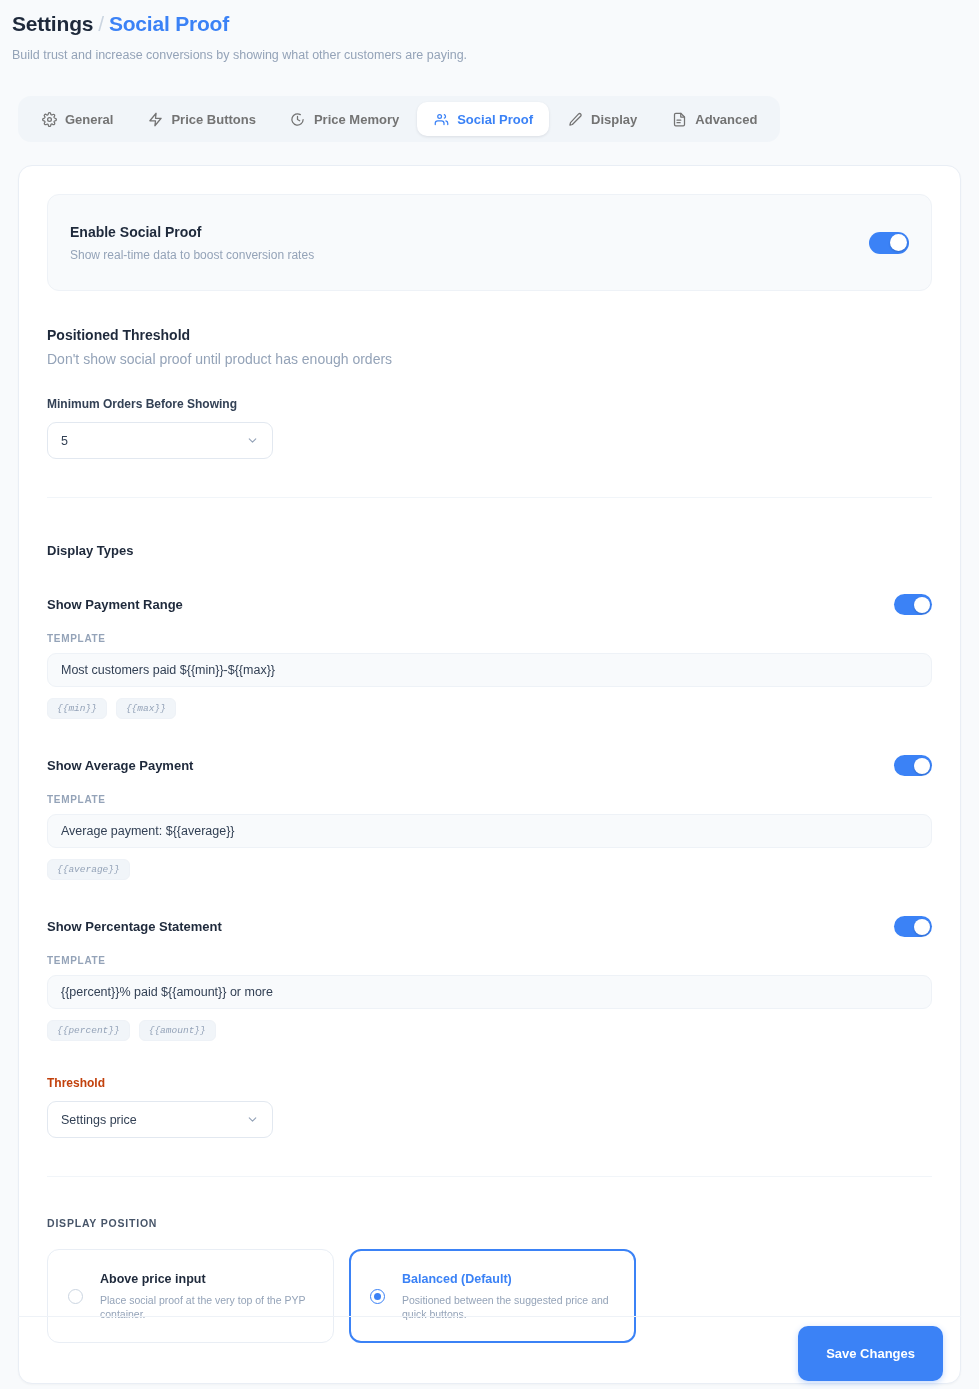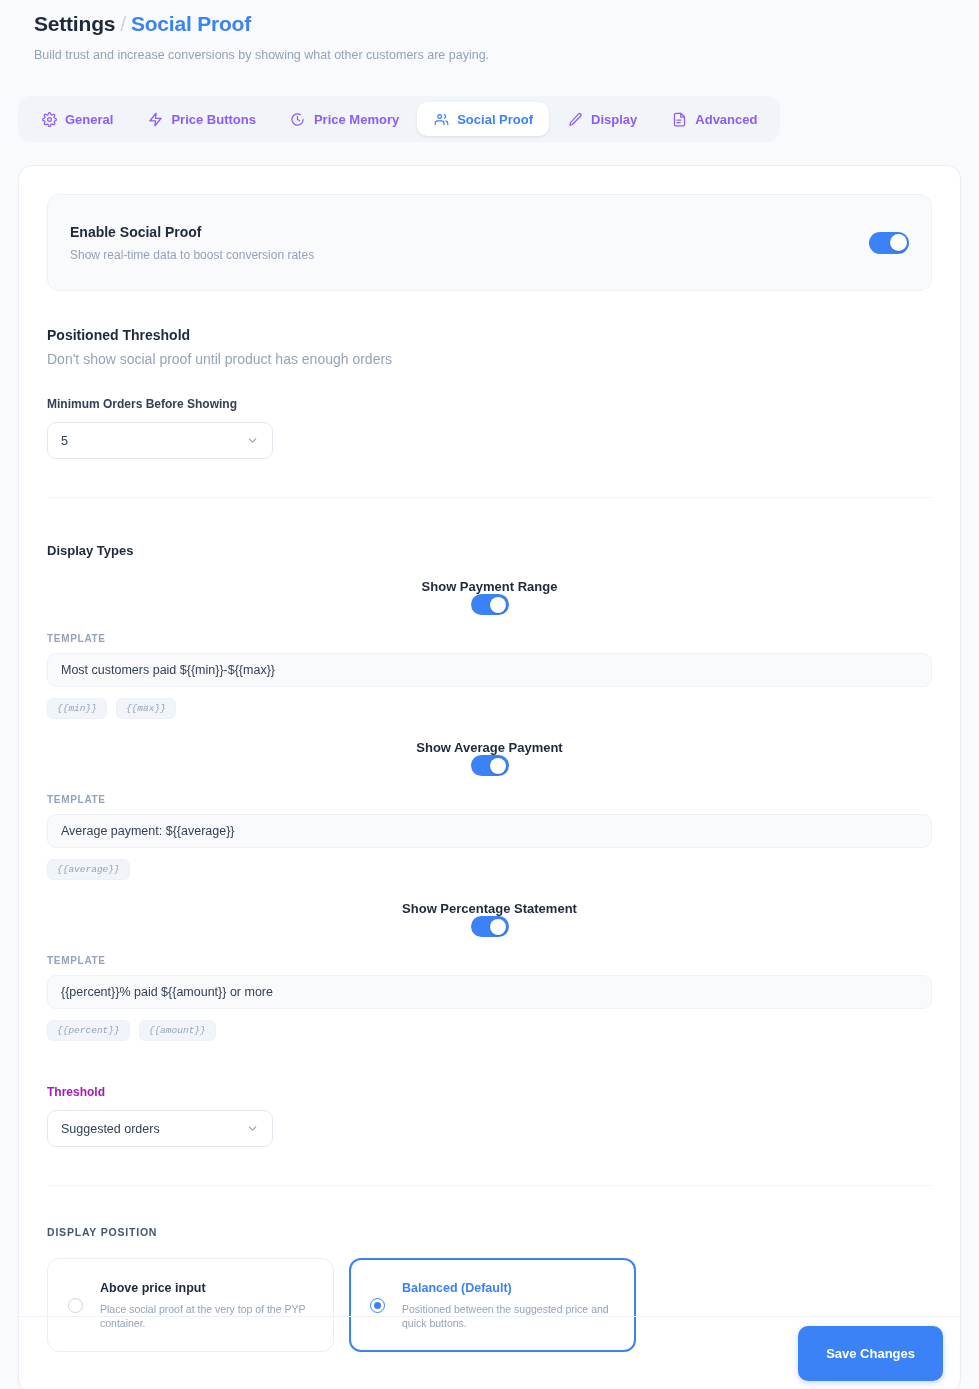--- a/index.html
+++ b/index.html
@@ -6,21 +6,21 @@
   html, body {
     width: 979px;
     height: 1389px;
     background: #f8fafc;
     font-family: "Liberation Sans", sans-serif;
     -webkit-font-smoothing: antialiased;
   }
   .page { width: 979px; height: 1389px; position: relative; overflow: hidden; }
 
   
-  .header { padding: 10px 18px 0 34px; }
+  .header { padding: 10px 18px 0 12px; }
   .breadcrumb {
     font-size: 21px;
     font-weight: bold;
     line-height: 28px;
     color: #1e293b;
     letter-spacing: -0.2px;
   }
   .bc-sep { color: #cbd5e1; font-weight: 500; margin: 0 5px; }
   .bc-current { color: #3b82f6; }
   .subtitle {
@@ -41,21 +41,21 @@
     gap: 2px;
   }
   .tab {
     display: flex;
     align-items: center;
     gap: 8px;
     padding: 9px 16px;
     border-radius: 10px;
     font-size: 13px;
     font-weight: bold;
-    color: #8b5cf6;
+    color: #737373;
     cursor: pointer;
     white-space: nowrap;
   }
   .tab .ticon { display: flex; align-items: center; justify-content: center; width: 16px; height: 16px; }
   .tab .ticon svg { display: block; }
   .tab.active {
     background: #ffffff;
     color: #3b82f6;
     box-shadow: 0 1px 3px rgba(15,23,42,0.10);
   }
@@ -140,22 +140,21 @@
     background: #f1f5f9;
     margin: 38px 0 0 0;
   }
 
   
   .dt-head { margin-top: 45px; font-size: 13px; font-weight: bold; color: #1e293b; }
   .dt-row {
     display: flex;
     align-items: center;
     justify-content: space-between;
-    margin-top: 21px;
-    flex-direction: column;
+    margin-top: 36px;
   }
   .dt-name { font-size: 13px; font-weight: bold; color: #1e293b; }
   .toggle-lg { width: 38px; height: 21px; border-radius: 11px; }
   .toggle-lg .knob { width: 16px; height: 16px; top: 2.5px; right: 2.5px; }
 
   .tpl-label {
     margin-top: 18px;
     font-size: 10px;
     font-weight: bold;
     letter-spacing: 0.7px;
@@ -181,24 +180,24 @@
     border-radius: 6px;
     padding: 4px 9px;
     font-family: "Liberation Mono", monospace;
     font-size: 9.5px;
     font-style: italic;
     color: #94a3b8;
     cursor: pointer;
   }
 
   .sub-field-label {
-    margin-top: 44px;
+    margin-top: 35px;
     font-size: 12px;
     font-weight: bold;
-    color: #a21caf;
+    color: #c2410c;
   }
 
   
   .dp-head {
     margin-top: 40px;
     font-size: 10.5px;
     font-weight: bold;
     letter-spacing: 0.8px;
     color: #475569;
   }
@@ -409,21 +408,21 @@
         </div>
         <div class="tpl-label">TEMPLATE</div>
         <div class="tpl-input">{{percent}}% paid ${{amount}} or more</div>
         <div class="chips">
           <span class="chip">{{percent}}</span>
           <span class="chip">{{amount}}</span>
         </div>
 
         <div class="sub-field-label">Threshold</div>
         <div class="select">
-          <span>Suggested orders</span>
+          <span>Settings price</span>
           <span class="chev">
             <svg width="13" height="13" viewBox="0 0 24 24" fill="none" stroke="currentColor" stroke-width="2" stroke-linecap="round" stroke-linejoin="round">
                 <polyline points="6 9 12 15 18 9"></polyline>
               </svg>
           </span>
         </div>
       </div>
 
       <div class="divider"></div>
 

